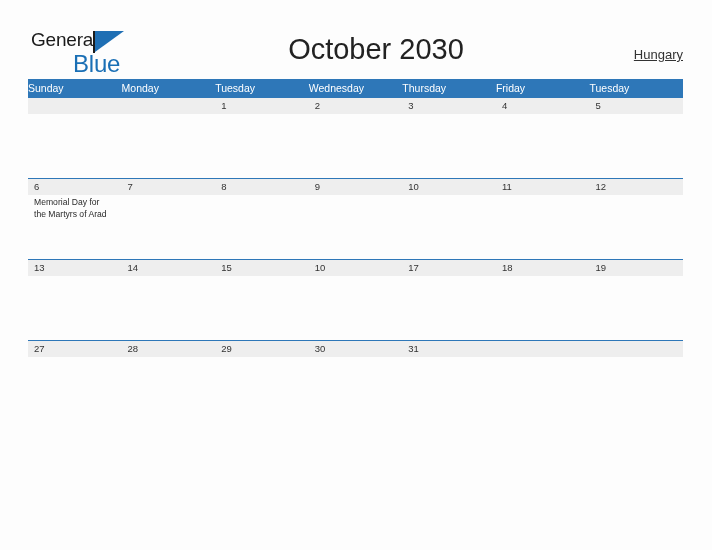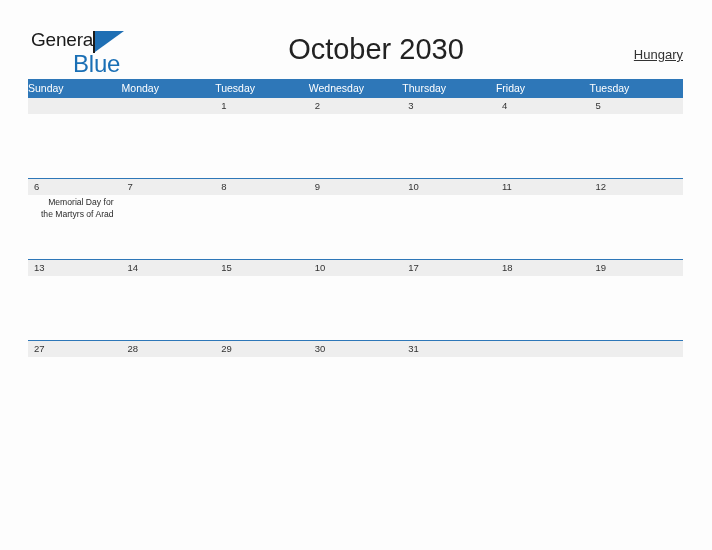--- a/index.html
+++ b/index.html
@@ -135,21 +135,20 @@
     flex: 1 1 0;
     font-size: 9.5px;
     line-height: 16px;
     padding-left: 6px;
     box-sizing: border-box;
     color: #333333;
   }
   .week .events {
     display: flex;
     height: 51px;
-    text-align: right;
   }
   .week .ev {
     flex: 1 1 0;
     padding: 2px 8px 0 6px;
     box-sizing: border-box;
     font-size: 8.6px;
     line-height: 11.6px;
     color: #2b2b2b;
     word-wrap: break-word;
   }

